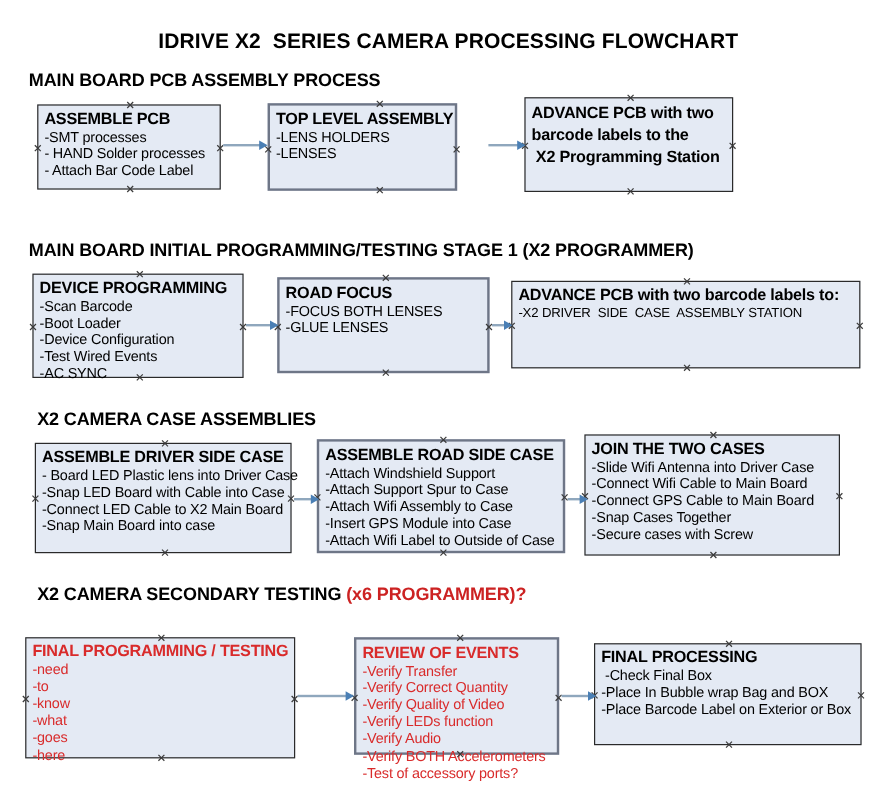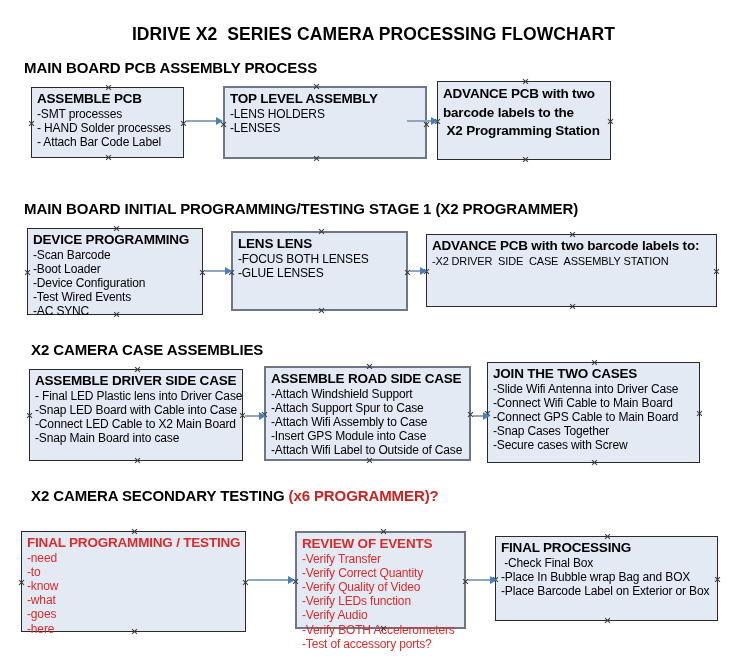--- a/index.html
+++ b/index.html
@@ -140,21 +140,21 @@
     <div class="node-title">ASSEMBLE PCB</div>
     <div class="node-line">-SMT processes</div>
     <div class="node-line">- HAND Solder processes</div>
     <div class="node-line">- Attach Bar Code Label</div>
     <span class="handle" style="left:73px; top:-4px;"></span>
     <span class="handle" style="left:73px; bottom:-4px;"></span>
     <span class="handle" style="left:-4px; top:32px;"></span>
     <span class="handle" style="right:-4px; top:32px;"></span>
   </div>
 
-  <div class="node thick-border" style="left:223px; top:86px; width:204px; height:73px;">
+  <div class="node thick-border" style="left:223px; top:86px; width:158px; height:73px;">
     <div class="node-title">TOP LEVEL ASSEMBLY</div>
     <div class="node-line">-LENS HOLDERS</div>
     <div class="node-line">-LENSES</div>
     <span class="handle" style="left:88px; top:-5px;"></span>
     <span class="handle" style="left:88px; bottom:-5px;"></span>
     <span class="handle" style="left:-5px; top:33px;"></span>
     <span class="handle" style="right:-5px; top:33px;"></span>
   </div>
 
   <div class="node multi-title" style="left:437px; top:81px; width:174px; height:79px;">
@@ -185,21 +185,21 @@
     <div class="node-line">-Device Configuration</div>
     <div class="node-line">-Test Wired Events</div>
     <div class="node-line">-AC SYNC</div>
     <span class="handle" style="left:85px; top:-4px;"></span>
     <span class="handle" style="left:85px; bottom:-4px;"></span>
     <span class="handle" style="left:-4px; top:40px;"></span>
     <span class="handle" style="right:-4px; top:40px;"></span>
   </div>
 
   <div class="node thick-border" style="left:231px; top:231px; width:177px; height:80px;">
-    <div class="node-title">LENS LENS</div>
+    <div class="node-title">ROAD FOCUS</div>
     <div class="node-line">-FOCUS BOTH LENSES</div>
     <div class="node-line">-GLUE LENSES</div>
     <span class="handle" style="left:85px; top:-5px;"></span>
     <span class="handle" style="left:85px; bottom:-5px;"></span>
     <span class="handle" style="left:-5px; top:36px;"></span>
     <span class="handle" style="right:-5px; top:36px;"></span>
   </div>
 
   <div class="node" style="left:426px; top:234px; width:291px; height:73px;">
     <div class="node-title">ADVANCE PCB with two barcode labels to:</div>
@@ -216,21 +216,21 @@
   </div>
   <div class="arrow" style="left:410px; top:266px; width:18px;">
     <span class="shaft" style="width:11px;"></span>
     <span class="head" style="left:10px;"></span>
   </div>
 
   <div class="section-heading" style="left:31px; top:341px;">X2 CAMERA CASE ASSEMBLIES</div>
 
   <div class="node" style="left:29px; top:369px; width:214px; height:92px;">
     <div class="node-title">ASSEMBLE DRIVER SIDE CASE</div>
-    <div class="node-line">- Final LED Plastic lens into Driver Case</div>
+    <div class="node-line">- Board LED Plastic lens into Driver Case</div>
     <div class="node-line">-Snap LED Board with Cable into Case</div>
     <div class="node-line">-Connect LED Cable to X2 Main Board</div>
     <div class="node-line">-Snap Main Board into case</div>
     <span class="handle" style="left:104px; top:-4px;"></span>
     <span class="handle" style="left:104px; bottom:-4px;"></span>
     <span class="handle" style="left:-4px; top:42px;"></span>
     <span class="handle" style="right:-4px; top:42px;"></span>
   </div>
 
   <div class="node thick-border" style="left:264px; top:366px; width:207px; height:95px;">

